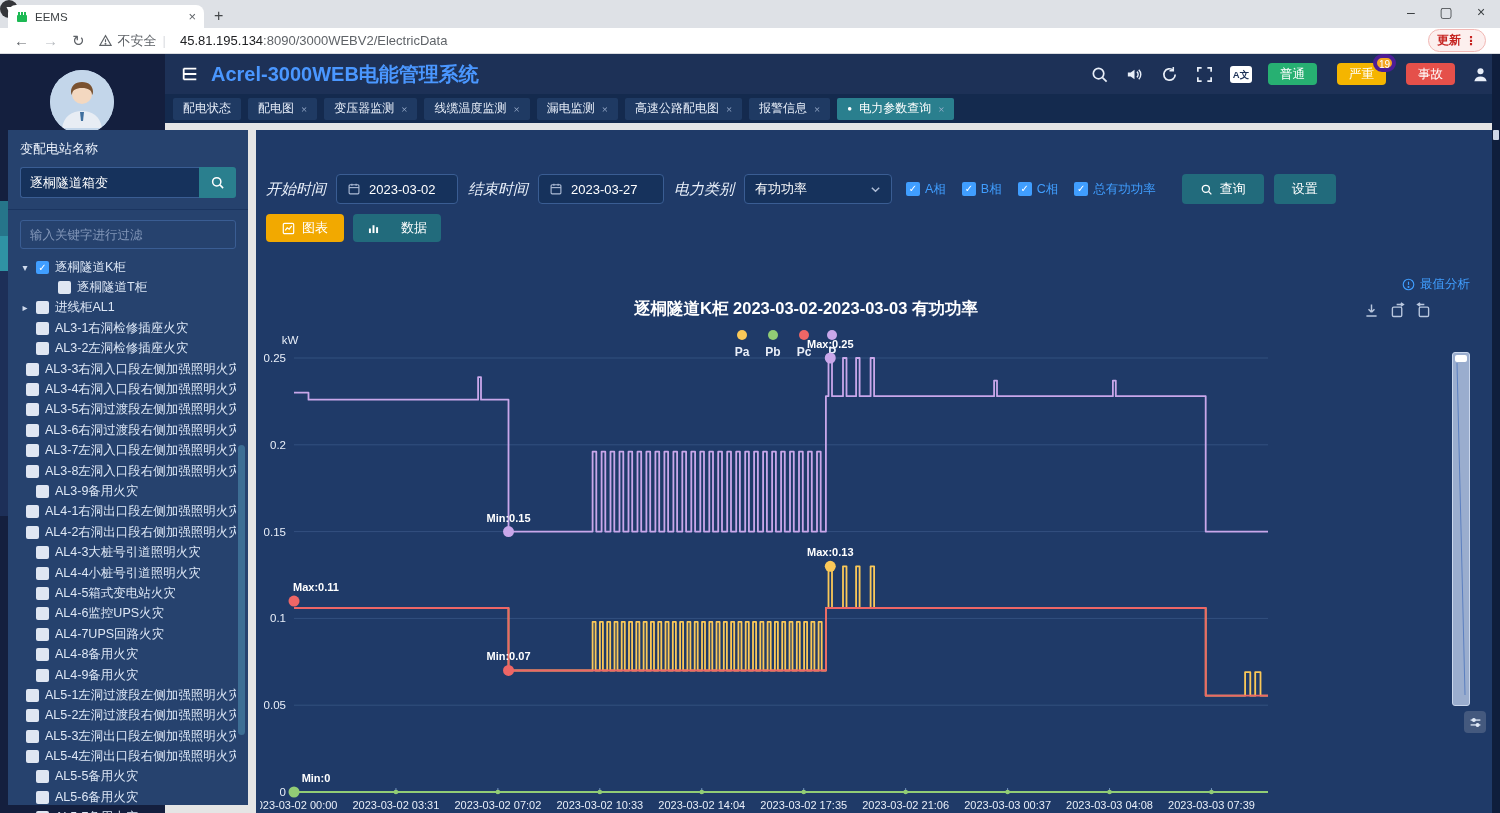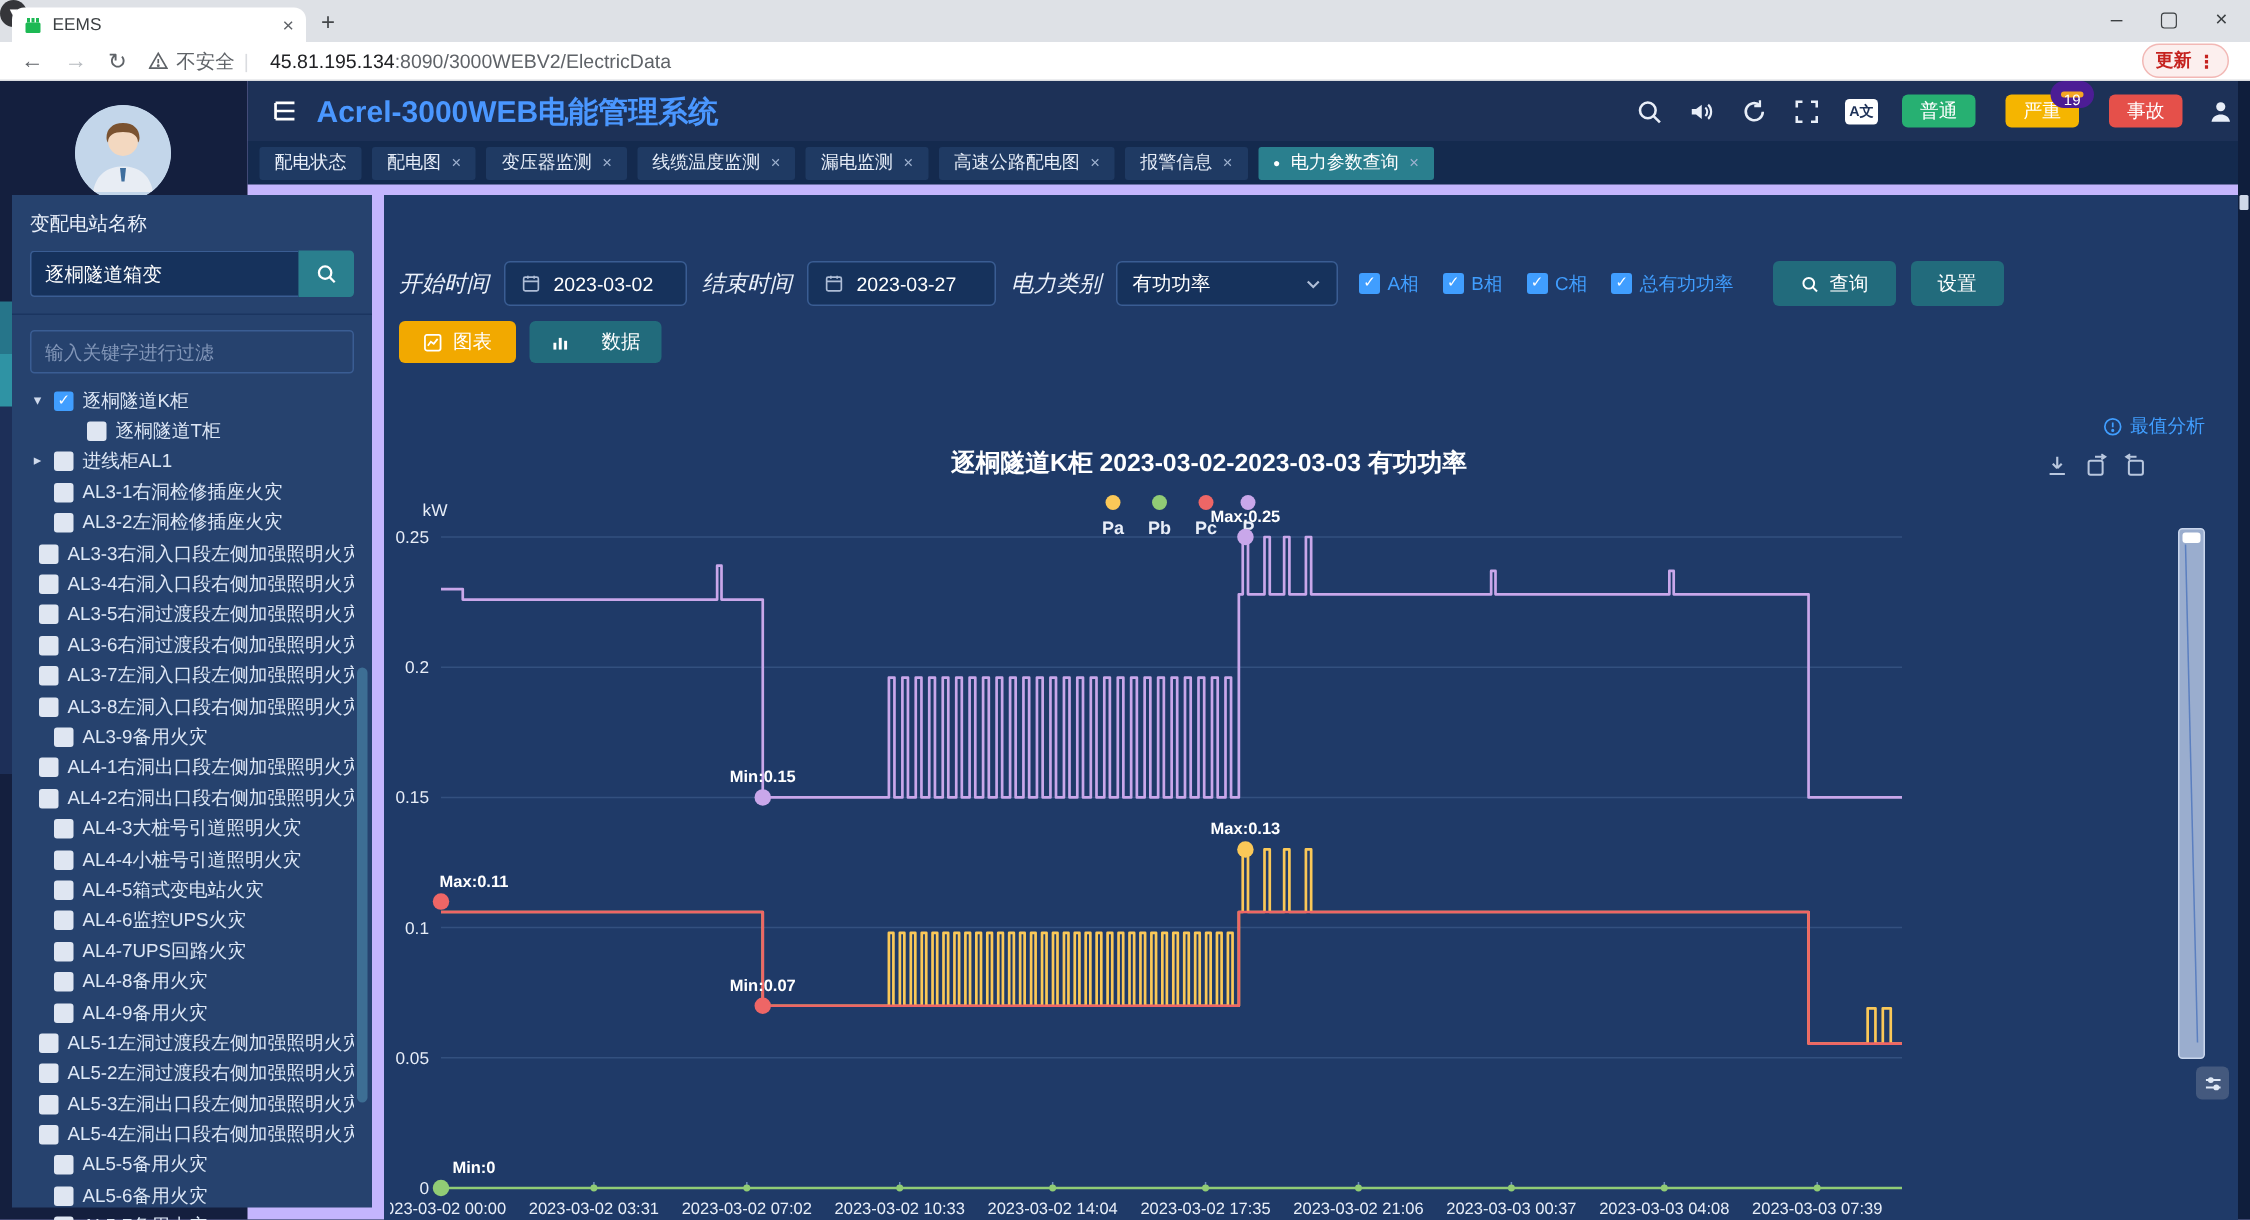--- a/index.html
+++ b/index.html
@@ -23,21 +23,21 @@
   #urlbar .nav-arrow { font-size:15px; }
   #urlbar .fwd { color:#b6babf; }
   .url-sec { display:flex; align-items:center; gap:6px; }
   .url-host { color:#202124; }
   .url-rest { color:#5f6368; }
   #update-pill { margin-left:auto; display:flex; align-items:center; gap:4px; border:1px solid #f2b8b5;
                  background:#fcefee; color:#c5221f; border-radius:12px; padding:2px 8px; font-size:12px; font-weight:bold; }
   .urlbar-icon { color:#5f6368; font-size:13px; }
 
   
-  #app { position:absolute; left:0; top:54px; width:1500px; height:759px; background:#c4b5fd; }
+  #app { position:absolute; left:0; top:54px; width:1500px; height:759px; background:#e5e5e5; }
 
   
   #sidebar { position:absolute; left:0; top:0; width:165px; height:759px; background:#141f3e; overflow:hidden; }
   #avatar { position:absolute; left:50px; top:16px; width:64px; height:64px; border-radius:50%;
             background:#c3d6ea; overflow:hidden; }
   #username { position:absolute; left:0; top:86px; width:165px; text-align:center; color:#e8eef8; font-size:13.5px; }
   #side-menu { position:absolute; left:0; top:112px; width:165px; }
   .sgroup { height:35px; display:flex; align-items:center; padding-left:26px; gap:13px; color:#e4ebf7;
             font-size:13.5px; cursor:pointer; }
   .sgroup.active { background:#26758a; }
@@ -51,28 +51,28 @@
 
   
   #appheader { position:absolute; left:165px; top:0; width:1335px; height:40px; background:#1d3157; }
   #hamburger { position:absolute; left:16px; top:11px; width:18px; height:18px; color:#fff; }
   #app-title { position:absolute; left:46px; top:7px; font-size:20px; font-weight:bold; color:#4a97ff; }
   #header-right { position:absolute; right:10px; top:5px; height:30px; display:flex; align-items:center; gap:16px; }
   .hicon { width:19px; height:19px; color:#e8eef8; display:inline-flex; }
   .alarm-btn { height:22px; padding:0 12px; border-radius:4px; color:#fff; font-size:12.5px;
                display:flex; align-items:center; position:relative; }
   .alarm-badge { position:absolute; top:-9px; right:-10px; min-width:18px; height:18px; border-radius:10px;
-                 background:#f5a623; border:7px solid #4c1d95; color:#fff; font-size:10px; line-height:14px;
+                 background:#f5a623; border:4px solid #4c1d95; color:#fff; font-size:10px; line-height:14px;
                  text-align:center; padding:0 2px; }
   #translate-box { width:22px; height:17px; background:#fff; border-radius:3px; color:#1d3157;
                    font-size:9.5px; font-weight:bold; text-align:center; line-height:17px; }
 
   
   #navtabs { position:absolute; left:165px; top:40px; width:1335px; height:29px; background:#142a4e;
-             display:flex; align-items:center; gap:7px; padding:0 8px; }
+             display:flex; align-items:center; gap:7px; padding:0 8px;font-family:Liberation Serif, serif; }
   .navtab { height:22px; background:#1f3a63; color:#e6edf8; font-size:12px; display:flex; align-items:center;
             gap:7px; padding:0 10px; border-radius:2px; cursor:pointer; white-space:nowrap; }
   .navtab .x { color:#9fb2d0; font-size:11px; }
   .navtab.active { background:#2a7f8e; color:#fff; }
   .navtab .dot { font-size:8px; }
 
   
   #station-panel { position:absolute; left:8px; top:76px; width:240px; height:675px; background:#26426e;
                    padding:10px 12px 0 12px; }
   #station-label { color:#eaf0fa; font-size:13px; }

